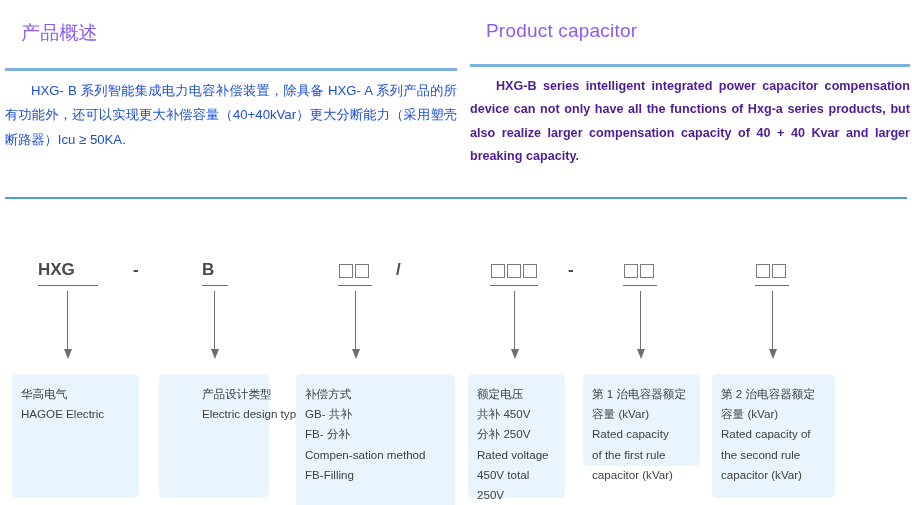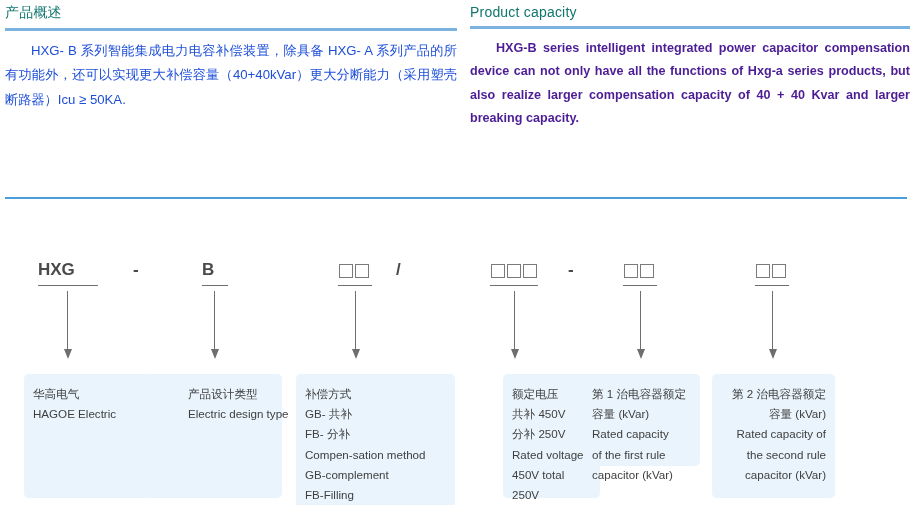--- a/index.html
+++ b/index.html
@@ -19,24 +19,24 @@
   
   .sec1-left {
     position: absolute;
     left: 5px; top: 0px; width: 452px;
   }
   .sec1-right {
     position: absolute;
     left: 470px; top: 0px; width: 440px;
   }
   .sec-title {
-    font-size: 14px;
+    font-size: 19px;
     font-weight: 400;
-    color: #0f766e;
-    margin: 0;
+    color: #8b5cf6;
+    margin: 16px;
     padding: 4px 0 6px 0;
     letter-spacing: .2px;
   }
   .rule-thick {
     height: 3px;
     background: #7cb2e0;
     width: 100%;
   }
   .body-cn {
     font-size: 13.2px;
@@ -133,21 +133,21 @@
 </head>
 <body>
 
 <div class="sec1-left">
   <h2 class="sec-title">产品概述</h2>
   <div class="rule-thick"></div>
   <p class="body-cn"><span class="indent"></span><span>HXG- B 系列智能集成电力电容补偿装置，除具备 HXG- A 系列产品的所有功能外，还可以实现更大补偿容量（40+40kVar）更大分断能力（采用塑壳断路器）Icu ≥ 50KA.</span></p>
 </div>
 
 <div class="sec1-right">
-  <h2 class="sec-title">Product capacity</h2>
+  <h2 class="sec-title">Product capacitor</h2>
   <div class="rule-thick"></div>
   <p class="body-en"><span class="indent"></span><span>HXG-B series intelligent integrated power capacitor compensation device can not only have all the functions of Hxg-a series products, but also realize larger compensation capacity of 40 + 40 Kvar and larger breaking capacity.</span></p>
 </div>
 
 <div class="sec2-head">
   <div class="rule-thin"></div>
 </div>
 
 <div class="codes">
   <div class="code-item ul" style="left:38px; width:60px;"><span>HXG</span></div>
@@ -177,55 +177,54 @@
   </div>
 </div>
 
 <div class="arrow" style="left:67px;  top:291px; height:59px;"></div>
 <div class="arrow" style="left:214px; top:291px; height:59px;"></div>
 <div class="arrow" style="left:355px; top:291px; height:59px;"></div>
 <div class="arrow" style="left:514px; top:291px; height:59px;"></div>
 <div class="arrow" style="left:640px; top:291px; height:59px;"></div>
 <div class="arrow" style="left:772px; top:291px; height:59px;"></div>
 
-<div class="panel" style="left:24px;   top:374px; width:127px; height:124px;">
+<div class="panel" style="left:12px;   top:374px; width:127px; height:124px;">
   <span class="ln">华高电气</span>
   <span class="ln">HAGOE Electric</span>
 </div>
 
-<div class="panel" style="left:145px; top:374px; width:137px; height:124px;padding-left:43px;">
+<div class="panel" style="left:159px; top:374px; width:110px; height:124px;padding-left:43px;">
   <span class="ln">产品设计类型</span>
   <span class="ln">Electric design type</span>
 </div>
 
 <div class="panel" style="left:296px; top:374px; width:159px; height:136px;">
   <span class="ln">补偿方式</span>
   <span class="ln">GB- 共补</span>
   <span class="ln">FB- 分补</span>
   <span class="ln">Compen-sation method</span>
-  <span class="ln">GB-complement</span>
   <span class="ln">FB-Filling</span>
 </div>
 
-<div class="panel" style="left:468px; top:374px; width:97px; height:124px;margin-left:35px;">
+<div class="panel" style="left:468px; top:374px; width:97px; height:124px;">
   <span class="ln">额定电压</span>
   <span class="ln">共补 450V</span>
   <span class="ln">分补 250V</span>
   <span class="ln">Rated voltage</span>
   <span class="ln">450V total</span>
   <span class="ln">250V</span>
 </div>
 
 <div class="panel" style="left:583px; top:374px; width:117px; height:92px;">
   <span class="ln">第 1 治电容器额定</span>
   <span class="ln">容量 (kVar)</span>
   <span class="ln">Rated capacity</span>
   <span class="ln">of the first rule</span>
   <span class="ln">capacitor (kVar)</span>
 </div>
 
-<div class="panel" style="left:712px; top:374px; width:123px; height:124px;text-align:right;">
+<div class="panel" style="left:712px; top:374px; width:123px; height:124px;">
   <span class="ln">第 2 治电容器额定</span>
   <span class="ln">容量 (kVar)</span>
   <span class="ln">Rated capacity of</span>
   <span class="ln">the second rule</span>
   <span class="ln">capacitor (kVar)</span>
 </div>
 
 </body></html>

